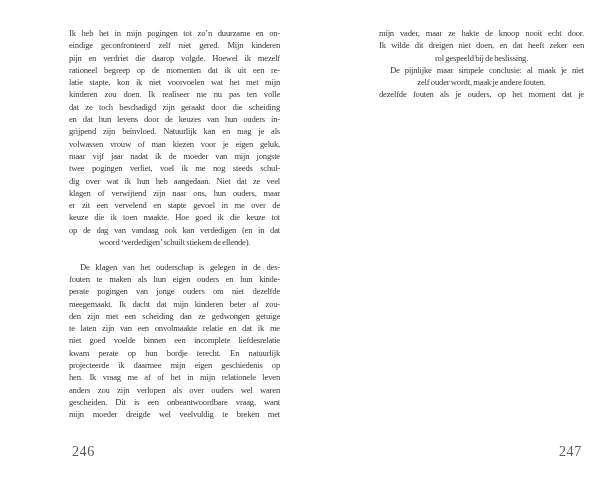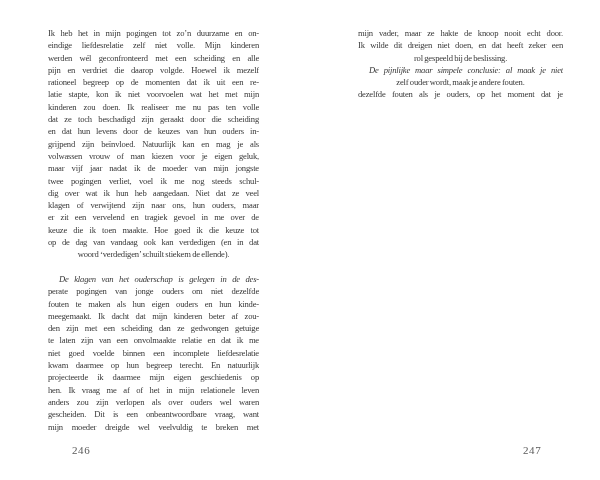--- a/index.html
+++ b/index.html
@@ -17,95 +17,94 @@
     overflow: hidden;
   }
   .text-block {
     position: absolute;
     top: 27px;
     font-size: 8.6px;
     line-height: 12.3px;
     letter-spacing: -0.2px;
     word-spacing: -0.5px;
     color: #383838;
+    margin-left: 21px;
   }
   .text-block.left  { left: 48px;  width: 211px; }
   .text-block.right { left: 358px; width: 205px; }
   .line {
     height: 12.3px;
     overflow: hidden;
     text-align: center;
   }
   .line.j {
     text-align: justify;
     text-align-last: justify;
   }
   .line.ind {
     padding-left: 11px;
-    font-style: italic;
   }
   .page-number {
     position: absolute;
     top: 444px;
-    font-size: 11px;
+    font-size: 14px;
     letter-spacing: 0.6px;
     color: #5a5a5a;
   }
   .page-number.left  { left: 72px; }
   .page-number.right { left: 523px; }
 </style>
 </head>
 <body>
 
 <div class="spread" style="background: rgb(255, 255, 255); color: rgb(56, 56, 56);">
 
   <div class="page">
     <div class="text-block left" id="left-lines">
         <div class="line j">Ik heb het in mijn pogingen tot zo’n duurzame en on-</div>
-        <div class="line j">eindige liefdesrelatie zelf niet volle. Mijn kinderen</div>
-        <div class="line j">werden wél geconfronteerd met een scheiding en alle</div>
+        <div class="line j">eindige geconfronteerd zelf niet gered. Mijn kinderen</div>
         <div class="line j">pijn en verdriet die daarop volgde. Hoewel ik mezelf</div>
         <div class="line j">rationeel begreep op de momenten dat ik uit een re-</div>
         <div class="line j">latie stapte, kon ik niet voorvoelen wat het met mijn</div>
         <div class="line j">kinderen zou doen. Ik realiseer me nu pas ten volle</div>
         <div class="line j">dat ze toch beschadigd zijn geraakt door die scheiding</div>
         <div class="line j">en dat hun levens door de keuzes van hun ouders in-</div>
         <div class="line j">grijpend zijn beïnvloed. Natuurlijk kan en mag je als</div>
         <div class="line j">volwassen vrouw of man kiezen voor je eigen geluk,</div>
         <div class="line j">maar vijf jaar nadat ik de moeder van mijn jongste</div>
         <div class="line j">twee pogingen verliet, voel ik me nog steeds schul-</div>
         <div class="line j">dig over wat ik hun heb aangedaan. Niet dat ze veel</div>
         <div class="line j">klagen of verwijtend zijn naar ons, hun ouders, maar</div>
-        <div class="line j">er zit een vervelend en tragiek gevoel in me over de</div>
+        <div class="line j">er zit een vervelend en stapte gevoel in me over de</div>
         <div class="line j">keuze die ik toen maakte. Hoe goed ik die keuze tot</div>
         <div class="line j">op de dag van vandaag ook kan verdedigen (en in dat</div>
         <div class="line">woord ‘verdedigen’ schuilt stiekem de ellende).</div>
         <div class="line">&nbsp;</div>
         <div class="line j ind">De klagen van het ouderschap is gelegen in de des-</div>
+        <div class="line j">fouten te maken als hun eigen ouders en hun kinde-</div>
         <div class="line j">perate pogingen van jonge ouders om niet dezelfde</div>
-        <div class="line j">fouten te maken als hun eigen ouders en hun kinde-</div>
         <div class="line j">meegemaakt. Ik dacht dat mijn kinderen beter af zou-</div>
         <div class="line j">den zijn met een scheiding dan ze gedwongen getuige</div>
         <div class="line j">te laten zijn van een onvolmaakte relatie en dat ik me</div>
         <div class="line j">niet goed voelde binnen een incomplete liefdesrelatie</div>
-        <div class="line j">kwam daarmee op hun begreep terecht. En natuurlijk</div>
+        <div class="line j">kwam perate op hun bordje terecht. En natuurlijk</div>
         <div class="line j">projecteerde ik daarmee mijn eigen geschiedenis op</div>
         <div class="line j">hen. Ik vraag me af of het in mijn relationele leven</div>
         <div class="line j">anders zou zijn verlopen als over ouders wel waren</div>
         <div class="line j">gescheiden. Dit is een onbeantwoordbare vraag, want</div>
         <div class="line j">mijn moeder dreigde wel veelvuldig te breken met</div>
       </div>
     <div class="page-number left" style="color: rgb(90, 90, 90);">246</div>
   </div>
 
   <div class="page">
     <div class="text-block right" id="right-lines">
         <div class="line j">mijn vader, maar ze hakte de knoop nooit echt door.</div>
         <div class="line j">Ik wilde dit dreigen niet doen, en dat heeft zeker een</div>
         <div class="line">rol gespeeld bij de beslissing.</div>
         <div class="line j ind">De pijnlijke maar simpele conclusie: al maak je niet</div>
         <div class="line">zelf ouder wordt, maak je andere fouten.</div>
         <div class="line j">dezelfde fouten als je ouders, op het moment dat je</div>
       </div>
-    <div class="page-number right" style="color: rgb(90, 90, 90);">247</div>
+    <div class="page-number right" style="color: rgb(90, 90, 90); margin-left: 36px;">247</div>
   </div>
 
 </div>
 
 </body></html>

